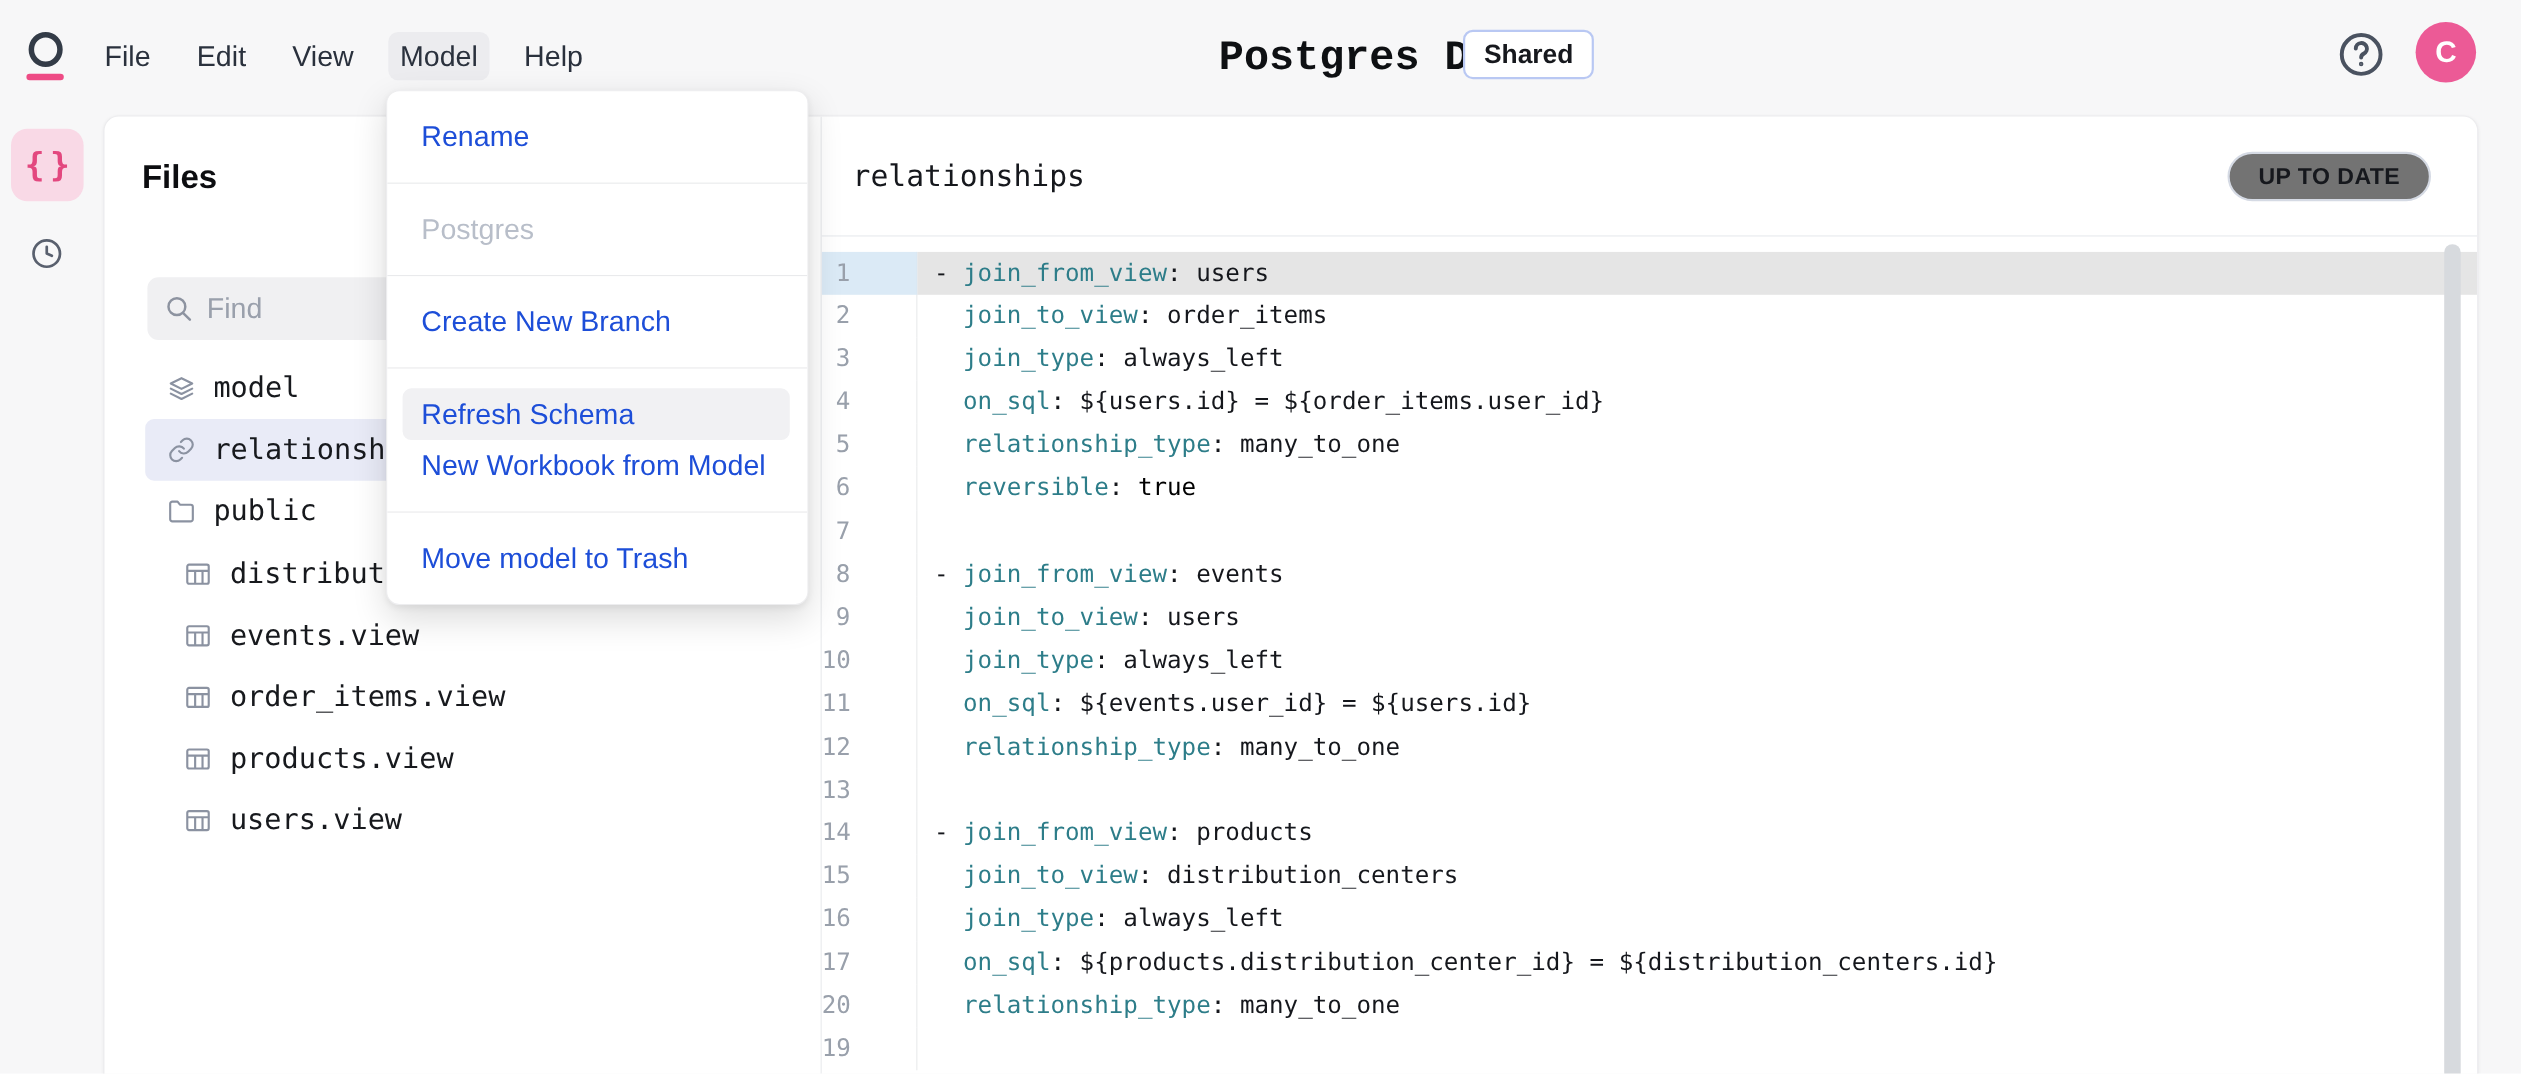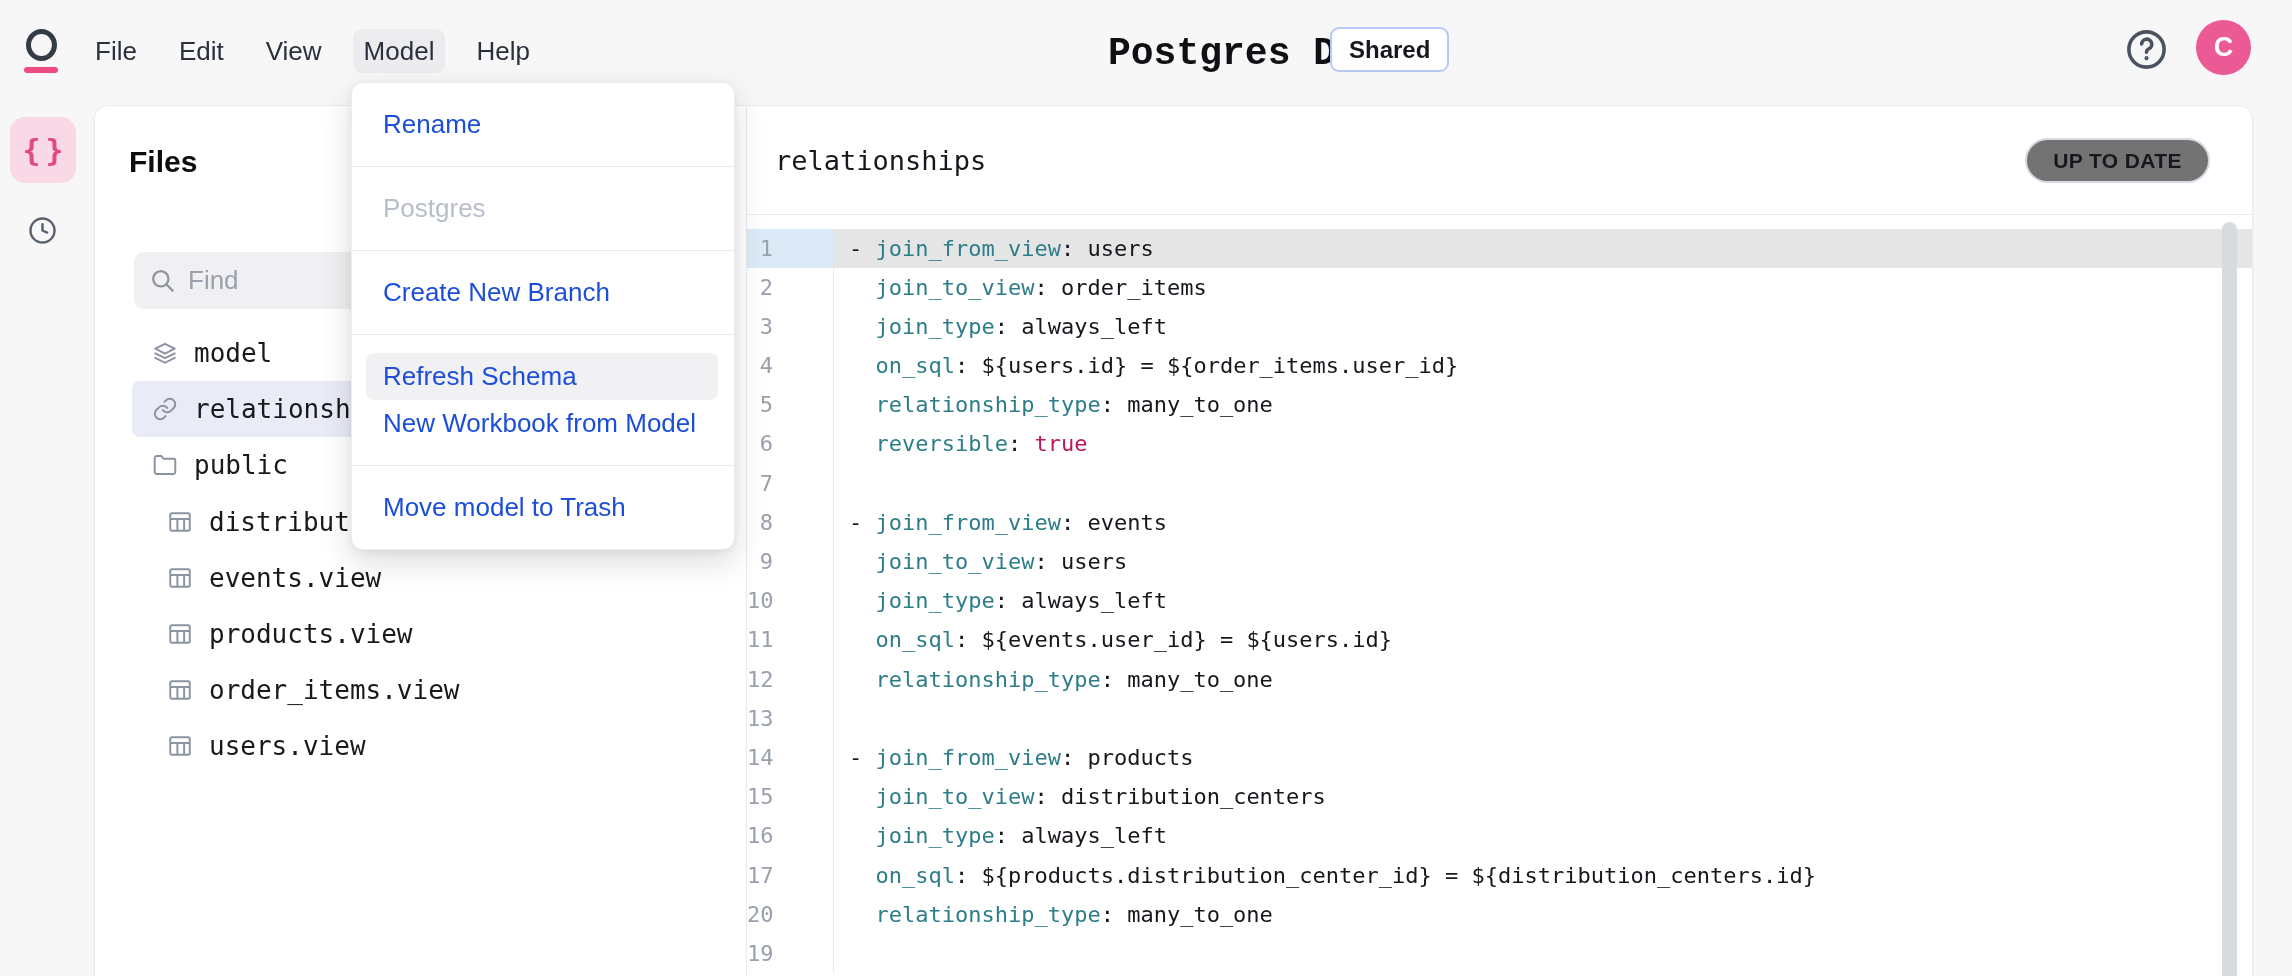--- a/index.html
+++ b/index.html
@@ -62,21 +62,21 @@
     border:2px solid #d5dae4; border-radius:23px; font-size:21px; font-weight:bold; letter-spacing:0.4px; color:#16181d; cursor:pointer; }
   .code-area { position:absolute; left:0; top:110.5px; right:0; bottom:0; padding-top:12px; overflow:hidden; cursor:text; }
   .code-row { display:flex; height:39.2px; }
   .gutter { width:87px; flex:none; text-align:right; padding-right:60px; font-family:"DejaVu Sans Mono", monospace;
     font-size:22px; line-height:39.2px; color:#99a0ab; border-right:1.5px solid #e8eaec; }
   .code-text { flex:1; padding-left:15px; font-family:"DejaVu Sans Mono", monospace; font-size:22px; line-height:39.2px;
     white-space:pre; color:#15171c; }
   .code-row.current .gutter { background:#dbeaf6; border-right-color:#dbe7f2; }
   .code-row.current .code-text { background:#e5e5e5; }
   .tok-k { color:#2d7d89; }
-  .tok-b { color:#be185d; }
+  .tok-b { color:#000000; }
   .scrollbar { position:absolute; right:15px; top:116px; bottom:-8px; width:15px; background:#d7dade; border-radius:8px; cursor:pointer; }
 
   
   .dropdown { position:absolute; left:351px; top:82px; width:384px; background:#fff; border:1px solid #ededef;
     border-radius:12px; box-shadow:0 12px 32px rgba(0,0,0,0.14), 0 2px 6px rgba(0,0,0,0.06); z-index:50; overflow:hidden; }
   .menu-group { padding:18px 0; }
   .menu-group + .menu-group { border-top:1.5px solid #e9eaec; }
   .dd-item { height:47px; line-height:47px; padding-left:31px; font-size:26px; color:#1d4ed8; cursor:pointer; white-space:nowrap; }
   .dd-item.disabled { color:#b8bec9; cursor:default; }
   .dd-item.hovered { margin:0 16px 0 14px; padding-left:17px; background:#f1f1f3; border-radius:8px; }
@@ -183,32 +183,32 @@
         </div>
         <div class="tree-row lvl1">
           <span class="tree-icon">
             <svg width="26" height="26" viewBox="0 0 24 24" fill="none" stroke="currentColor" stroke-width="1.8" stroke-linejoin="round">
               <rect x="3" y="4" width="18" height="16" rx="1.5"></rect>
               <line x1="3" y1="9.2" x2="21" y2="9.2"></line>
               <line x1="9.6" y1="9.2" x2="9.6" y2="20"></line>
               <line x1="15.8" y1="9.2" x2="15.8" y2="20"></line>
             </svg>
           </span>
+          <span class="tree-label">order_items.view</span>
+        </div>
+        <div class="tree-row lvl1">
+          <span class="tree-icon">
+            <svg width="26" height="26" viewBox="0 0 24 24" fill="none" stroke="currentColor" stroke-width="1.8" stroke-linejoin="round">
+              <rect x="3" y="4" width="18" height="16" rx="1.5"></rect>
+              <line x1="3" y1="9.2" x2="21" y2="9.2"></line>
+              <line x1="9.6" y1="9.2" x2="9.6" y2="20"></line>
+              <line x1="15.8" y1="9.2" x2="15.8" y2="20"></line>
+            </svg>
+          </span>
           <span class="tree-label">products.view</span>
-        </div>
-        <div class="tree-row lvl1">
-          <span class="tree-icon">
-            <svg width="26" height="26" viewBox="0 0 24 24" fill="none" stroke="currentColor" stroke-width="1.8" stroke-linejoin="round">
-              <rect x="3" y="4" width="18" height="16" rx="1.5"></rect>
-              <line x1="3" y1="9.2" x2="21" y2="9.2"></line>
-              <line x1="9.6" y1="9.2" x2="9.6" y2="20"></line>
-              <line x1="15.8" y1="9.2" x2="15.8" y2="20"></line>
-            </svg>
-          </span>
-          <span class="tree-label">order_items.view</span>
         </div>
         <div class="tree-row lvl1">
           <span class="tree-icon">
             <svg width="26" height="26" viewBox="0 0 24 24" fill="none" stroke="currentColor" stroke-width="1.8" stroke-linejoin="round">
               <rect x="3" y="4" width="18" height="16" rx="1.5"></rect>
               <line x1="3" y1="9.2" x2="21" y2="9.2"></line>
               <line x1="9.6" y1="9.2" x2="9.6" y2="20"></line>
               <line x1="15.8" y1="9.2" x2="15.8" y2="20"></line>
             </svg>
           </span>

